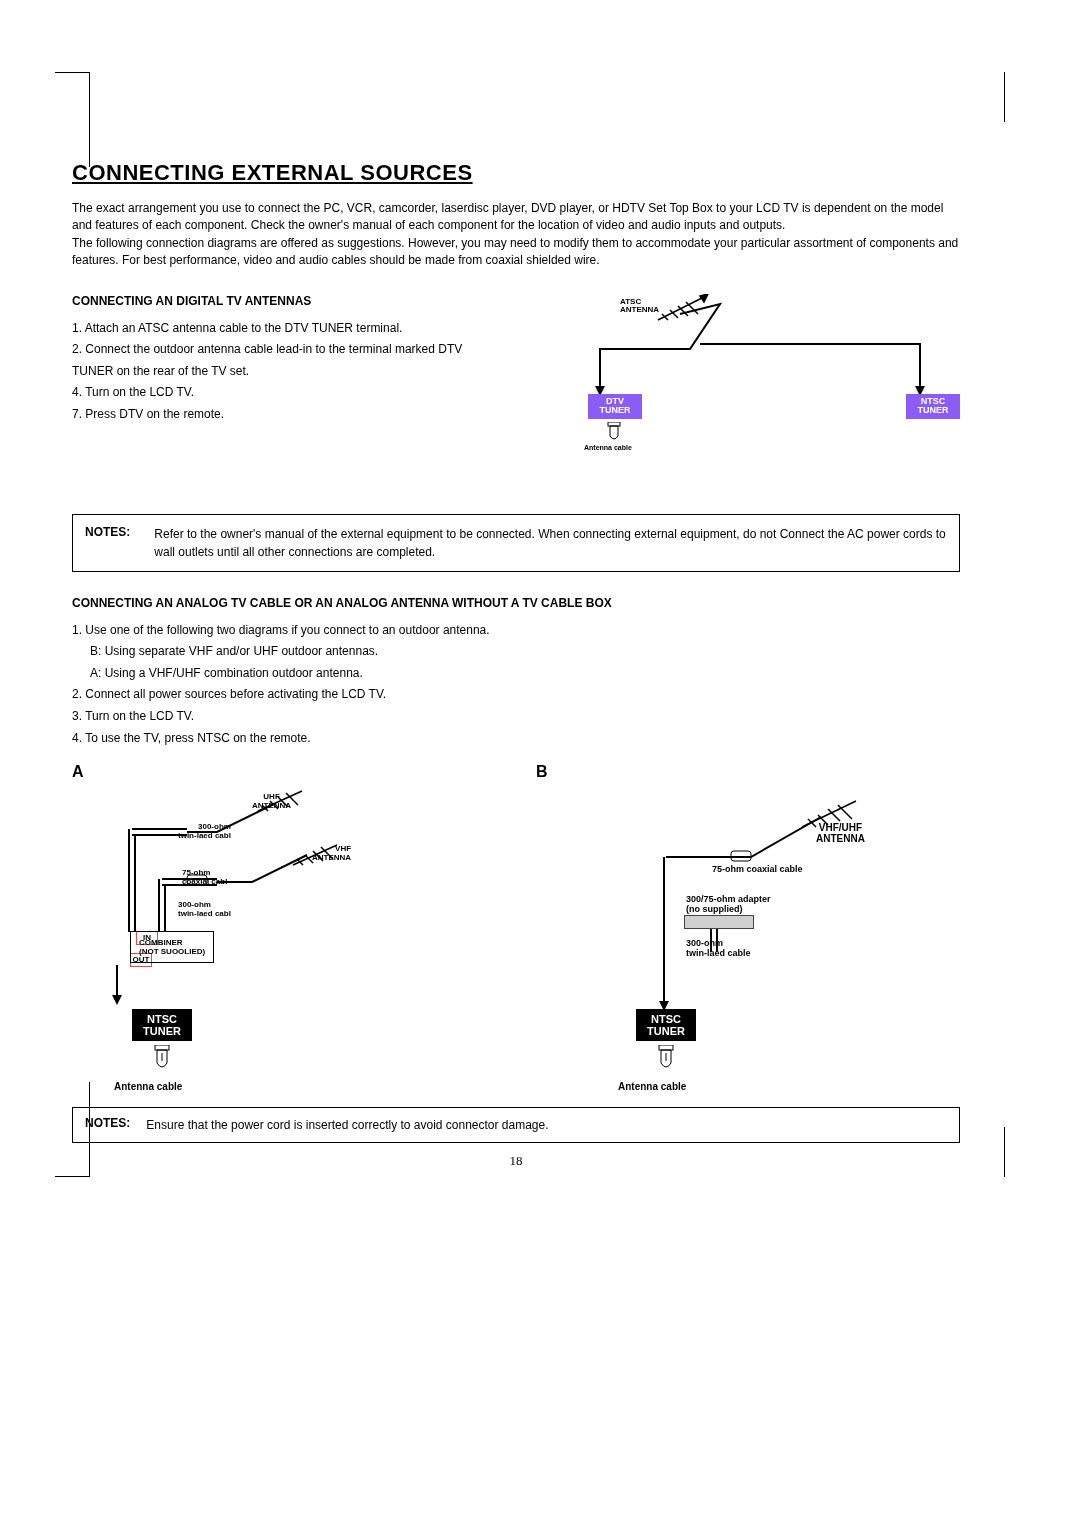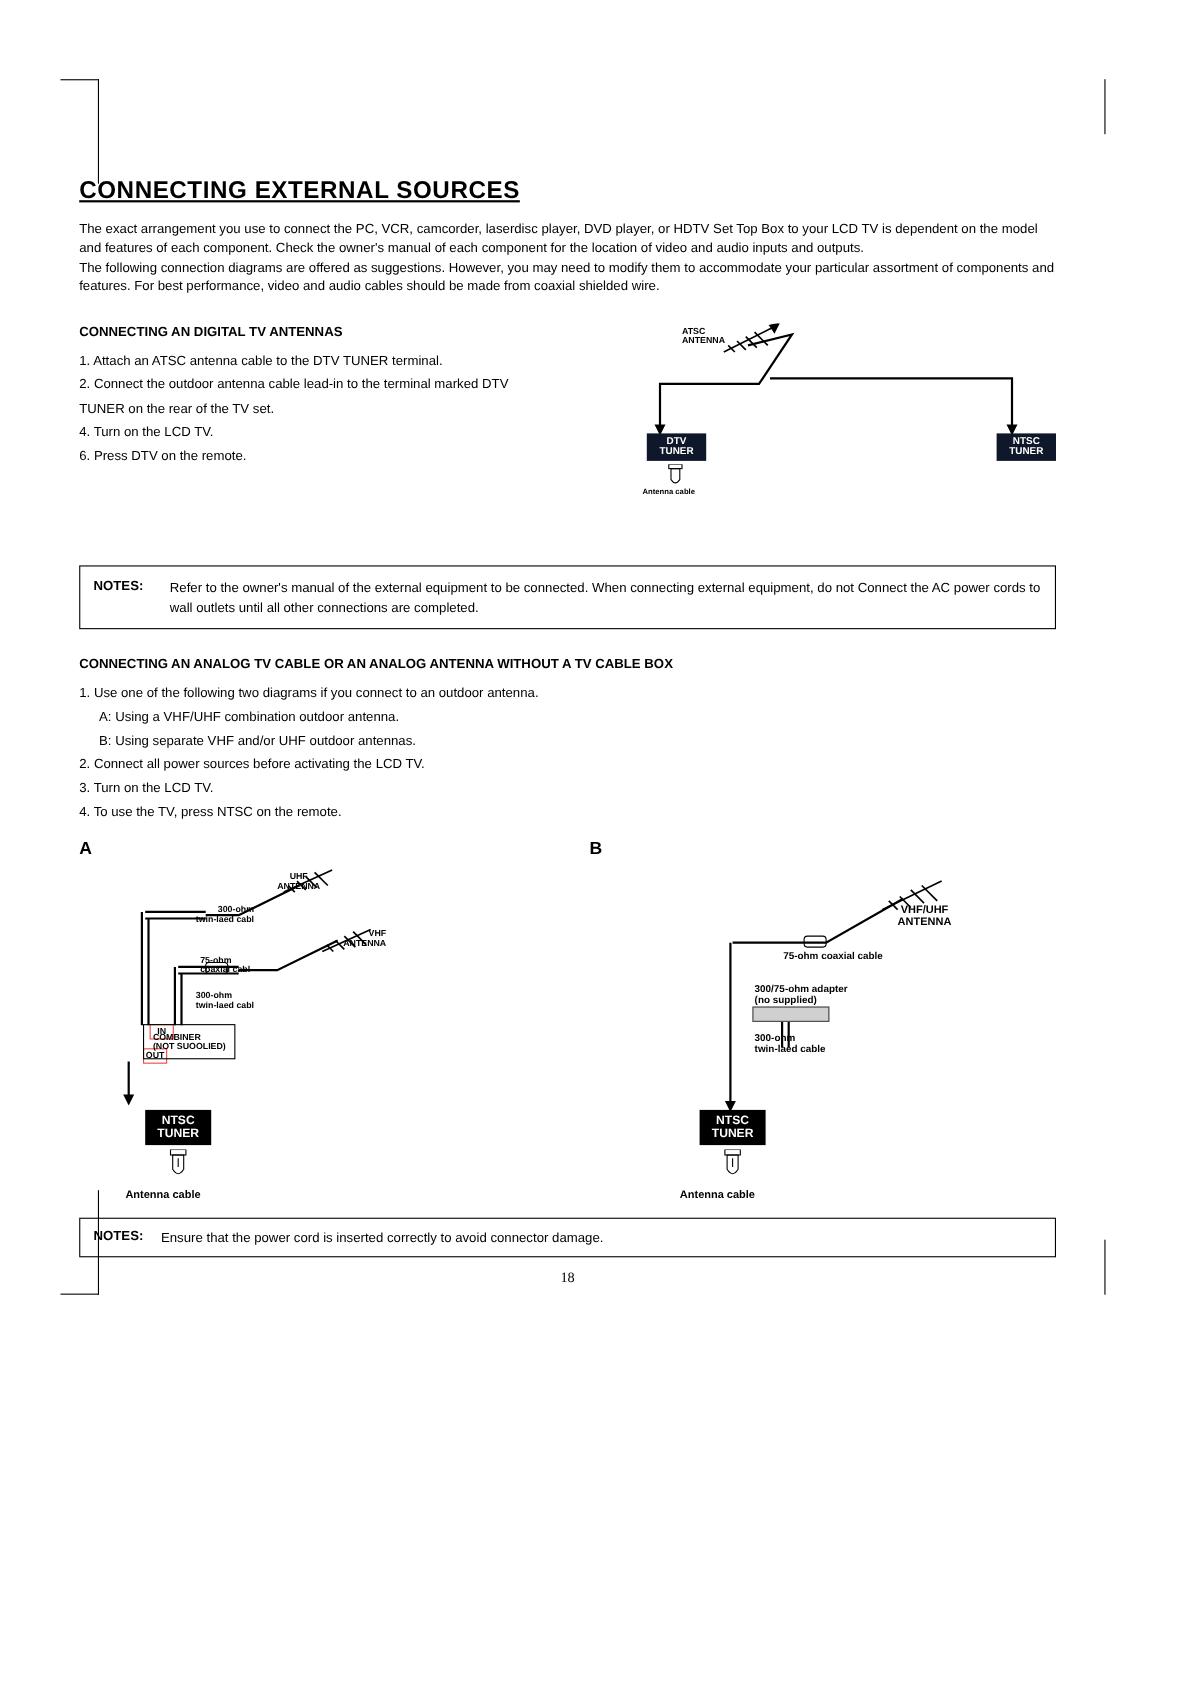--- a/index.html
+++ b/index.html
@@ -96,21 +96,21 @@
       height: 170px;
     }
     .antenna-shape {
       position: absolute;
       top: 0; left: 110px;
       width: 60px;
     }
     .antenna-svg { width: 60px; height: 30px; }
     .small-text { font-size: 8px; font-weight: bold; line-height: 1; }
     .dtv-label-box, .ntsc-label-box {
-      background: #0f172a; color: #fff; font-size: 9px; font-weight: bold;
+      background: #8b5cf6; color: #fff; font-size: 9px; font-weight: bold;
       text-align: center; padding: 3px 6px; line-height: 1.1;
       position: absolute;
     }
     .dtv-label-box { top: 100px; left: 48px; width: 54px; }
     .ntsc-label-box { top: 100px; right: 0; width: 54px; }
     .port-shape {
       position: absolute;
       width: 16px; height: 18px;
       top: 128px;
     }
@@ -182,21 +182,21 @@
   </div>
 
   <div class="section two-col">
     <div class="col-left">
       <div class="sec-title">CONNECTING AN DIGITAL TV ANTENNAS</div>
       <ol>
         <li>1. Attach an ATSC antenna cable to the DTV TUNER terminal.</li>
         <li>2. Connect the outdoor antenna cable lead-in to the terminal marked DTV</li>
         <li>TUNER on the rear of the TV set.</li>
         <li>4. Turn on the LCD TV.</li>
-        <li>6. Press DTV on the remote.</li>
+        <li>7. Press DTV on the remote.</li>
       </ol>
     </div>
     <div class="col-right">
       <div class="diag-top">
         <svg width="420" height="170" style="position:absolute;top:0;left:0">
 
           <polyline class="arrow-line" points="140,20 180,10 150,55 60,55 60,95"></polyline>
           <polygon class="arrow-head" points="55,92 65,92 60,102"></polygon>
 
           <polyline class="arrow-line" points="160,50 380,50 380,95"></polyline>
@@ -235,22 +235,22 @@
     <div class="note-row">
       <div class="note-label">NOTES:</div>
       <div class="note-text">Refer to the owner's manual of the external equipment to be connected. When connecting external equipment, do not Connect the AC power cords to wall outlets until all other connections are completed.</div>
     </div>
   </div>
 
   <div class="section">
     <div class="sec-title">CONNECTING AN ANALOG TV CABLE OR AN ANALOG ANTENNA WITHOUT A TV CABLE BOX</div>
     <ol>
       <li>1. Use one of the following two diagrams if you connect to an outdoor antenna.</li>
+      <li class="sub-indent">B: Using separate VHF and/or UHF outdoor antennas.</li>
       <li class="sub-indent">A: Using a VHF/UHF combination outdoor antenna.</li>
-      <li class="sub-indent">B: Using separate VHF and/or UHF outdoor antennas.</li>
       <li>2. Connect all power sources before activating the LCD TV.</li>
       <li>3. Turn on the LCD TV.</li>
       <li>4. To use the TV, press NTSC on the remote.</li>
     </ol>
   </div>
 
   <div class="ab-row">
     <div class="ab-col">
       <div class="ab-label">A</div>
       <div class="diag-a">

